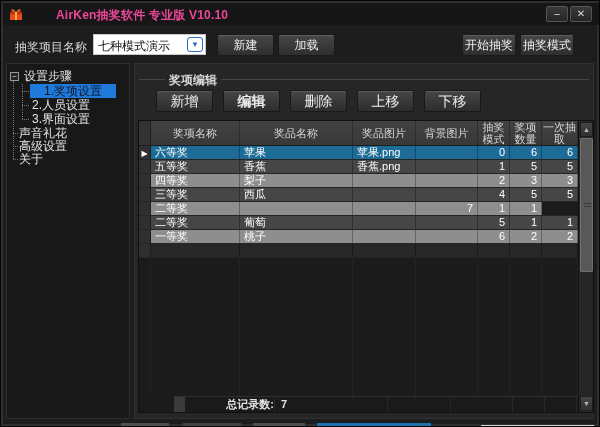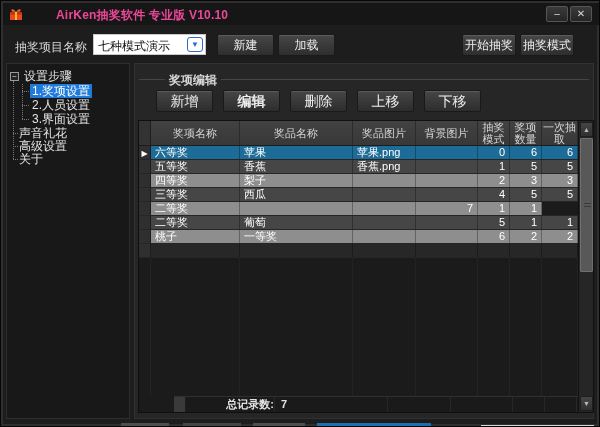--- a/index.html
+++ b/index.html
@@ -42,21 +42,21 @@
   
   .sidebar { position:absolute; left:5px; top:62px; width:124px; height:356px; background:#181818; border:1px solid #2e2e2e; }
   .tree-guide-v { position:absolute; border-left:1px dotted #777; width:0; }
   .tree-guide-h { position:absolute; border-top:1px dotted #777; height:0; }
   .expander {
     position:absolute; left:3px; top:8px; width:9px; height:9px;
     border:1px solid #9a9a9a; background:#242424; color:#ddd;
     font-size:8px; line-height:7px; text-align:center;
   }
   .tree-item { position:absolute; font-size:12px; color:#e4e4e4; white-space:nowrap; height:14px; line-height:14px; }
-  .tree-item.selected { background:#1f7ad9; color:#ffffff; padding:0 2px; }
+  .tree-item.selected { background:#1f7ad9; color:#0f172a; padding:0 14px; }
   
   .main { position:absolute; left:133px; top:62px; width:460px; height:356px; background:#262626; border:1px solid #313131; }
   .group-line { position:absolute; left:4px; top:15px; width:450px; height:1px; background:#454545; }
   .group-title { position:absolute; left:30px; top:8px; font-size:12px; font-weight:bold; color:#d8d8d8; background:#262626; padding:0 4px; }
   .abtn {
     position:absolute; top:26px; width:57px; height:22px;
     background:linear-gradient(#464646,#2d2d2d); border:1px solid #191919;
     box-shadow: inset 0 1px 0 rgba(255,255,255,0.12);
     color:#ececec; font-size:14px; text-align:center; line-height:20px; border-radius:2px;
   }
@@ -231,22 +231,22 @@
           <div class="td">二等奖</div>
           <div class="td">葡萄</div>
           <div class="td"></div>
           <div class="td"></div>
           <div class="td num">5</div>
           <div class="td num">1</div>
           <div class="td num">1</div>
         </div>
         <div class="grid tr light">
           <div class="td gut"></div>
+          <div class="td">一等奖</div>
           <div class="td">桃子</div>
-          <div class="td">一等奖</div>
           <div class="td"></div>
           <div class="td"></div>
           <div class="td num">6</div>
           <div class="td num">2</div>
           <div class="td num">2</div>
         </div>
 
         <div class="grid tr append">
           <div class="td gut"></div>
           <div class="td"></div>

